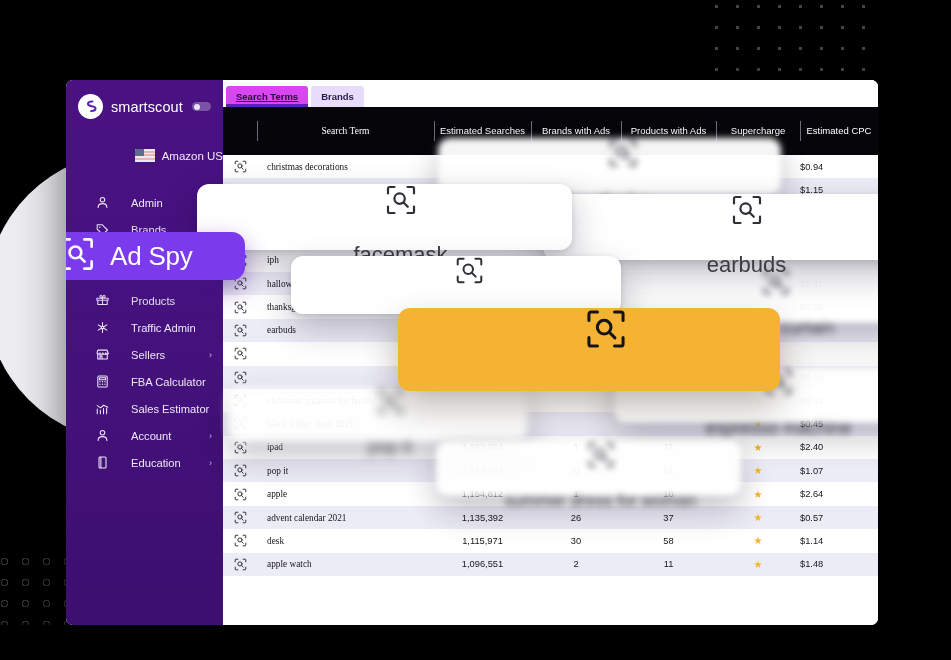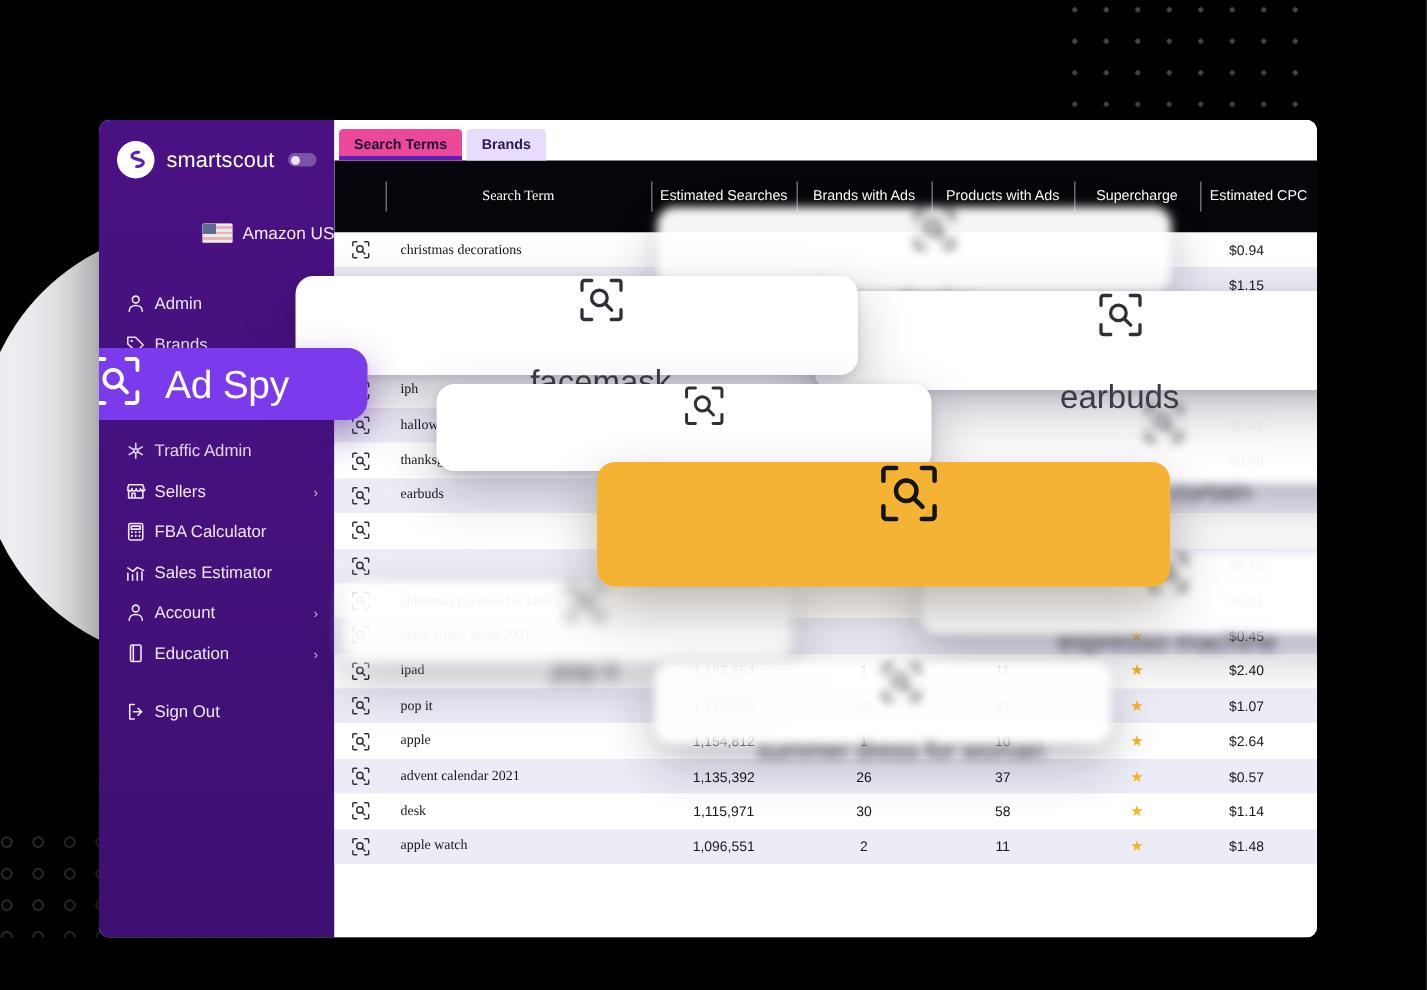--- a/index.html
+++ b/index.html
@@ -71,21 +71,21 @@
   }
   .flag { width:20px; height:13px; position:relative; border-radius:1px; overflow:hidden; background:#f2f2f2; flex:0 0 auto;}
   .flag .stripes{position:absolute; inset:0;
     background: repeating-linear-gradient(180deg,#e8ebee 0 1.8px,#e7b5b5 1.8px 3.6px);}
   .flag .canton{position:absolute; left:0; top:0; width:9px; height:7px; background:#5d6b8d;}
   .market-label{ font-size:11.5px; color:#f1eaf8; }
 
   .menu { margin-top: 27px; }
   .mi {
     display:flex; align-items:center; height: 27px;
-    padding: 0 11px 0 17px; gap: 5px; cursor:pointer;
+    padding: 0 11px 0 17px; gap: 21px; cursor:pointer;margin-left:12px;
   }
   .mi .ico { width:15px; height:15px; flex:0 0 auto; display:flex; align-items:center; justify-content:center;}
   .mi .ico svg { width:15px; height:15px; display:block; }
   .mi .lbl { font-size: 11.2px; color:#efe7f7; white-space:nowrap; }
   .mi .chev { margin-left:auto; font-size:9px; color:#cfbde4; }
   .mi.signout { margin-top: 12px; }
 
   
   .adspy {
     position:absolute; left: -31px; top: 152px;
@@ -100,21 +100,21 @@
 
   
   .main { position:absolute; left:157px; top:0; right:0; bottom:0; background:#fff; }
 
   .tabs { display:flex; gap:3px; padding: 6px 0 0 3px; background:#fff; }
   .tab {
     font-size: 9.5px; font-weight:700; color:#2c1a4d;
     background:#e7dcfb; padding: 5px 10px 5px 10px;
     border-radius: 3px 3px 0 0; cursor:pointer;
   }
-  .tab.active { background:#ec4899; color:#1c1033; box-shadow: inset 0 -3px 0 #5b21b6; }
+  .tab.active { background:#d946ef; color:#1c1033; box-shadow: inset 0 -3px 0 #5b21b6; text-decoration: underline; }
 
   
   .thead {
     display:flex; background:#06060a; color:#fff; height:48px; align-items:center;
   }
   .th { font-size:9.5px; text-align:center; color:#fff; line-height:1.15; position:relative; }
   .th.sep::before{
     content:""; position:absolute; left:0; top:50%; transform:translateY(-50%);
     width:1px; height:20px; background:#6c6c78;
   }
@@ -125,21 +125,21 @@
   .c-pro  { width: 95px;  flex:0 0 95px; }
   .c-sup  { width: 84px;  flex:0 0 84px; }
   .c-cpc  { width: 78px;  flex:0 0 78px; }
 
   .tbody { }
   .tr { display:flex; align-items:center; height:23.4px; background:#fff; }
   .tr.alt { background:#ececf6; }
   .tr.hl  { background:#fbf5c9; }
   .td { font-size:9.3px; color:#17161c; text-align:center; }
   .td.c-term { text-align:left; padding-left: 10px; }
-  .td.c-cpc  { text-align:center; padding-right: 16px; }
+  .td.c-cpc  { text-align:left; padding-right: 16px; }
   .cell-icon { display:flex; align-items:center; justify-content:center; }
   .star { color:#f5b622; font-size:10px; }
 
   .qicon svg { display:block; }
 
   
   .fcard {
     position:absolute; display:flex; align-items:center;
     background:#fff; border-radius: 12px;
     box-shadow: 0 14px 34px rgba(20,10,40,.26), 0 2px 6px rgba(20,10,40,.12);
@@ -209,20 +209,32 @@
                 <path d="M3.5 4.5h8.2L20 12.8l-7.6 7.1L3.5 11.6z"></path>
                 <circle cx="7.6" cy="8.4" r="1.3" fill="#efe7f7" stroke="none"></circle>
               </svg>
           </span>
           <span class="lbl">Brands</span>
           <span class="chev"></span>
         </div>
 
         <div style="height:44px"></div>
 
+        <div class="mi">
+          <span class="ico">
+            <svg viewBox="0 0 24 24" fill="none" stroke="#efe7f7" stroke-width="1.7" stroke-linejoin="round">
+                <path d="M3 8.5h18v3H3z"></path>
+                <path d="M4.5 11.5v7h15v-7"></path>
+                <path d="M12 8.5v10"></path>
+                <path d="M12 8.5c-3.4 0-5.6-3.6-3.1-4.6C10.6 3.1 12 6.2 12 8.5zM12 8.5c3.4 0 5.6-3.6 3.1-4.6C13.4 3.1 12 6.2 12 8.5z"></path>
+              </svg>
+          </span>
+          <span class="lbl">Products</span>
+          <span class="chev"></span>
+        </div>
 
         <div class="mi">
           <span class="ico">
             <svg viewBox="0 0 24 24" fill="none" stroke="#efe7f7" stroke-width="1.7" stroke-linecap="round">
                 <circle cx="12" cy="12" r="2.1"></circle>
                 <path d="M12 9.9V4M12 14.1V20M10.1 10.9 5 7.8M13.9 13.1 19 16.2M13.9 10.9 19 7.8M10.1 13.1 5 16.2"></path>
               </svg>
           </span>
           <span class="lbl">Traffic Admin</span>
           <span class="chev"></span>
@@ -279,29 +291,20 @@
           <span class="ico">
             <svg viewBox="0 0 24 24" fill="none" stroke="#efe7f7" stroke-width="1.7" stroke-linejoin="round">
                 <rect x="6.4" y="3.2" width="11.2" height="17.6" rx="1.6"></rect>
                 <path d="M9.4 3.2v17.6"></path>
               </svg>
           </span>
           <span class="lbl">Education</span>
           <span class="chev">›</span>
         </div>
 
-        <div class="mi signout">
-          <span class="ico">
-            <svg viewBox="0 0 24 24" fill="none" stroke="#efe7f7" stroke-width="1.7" stroke-linecap="round" stroke-linejoin="round">
-                <path d="M10.5 4.2H5.6v15.6h4.9"></path>
-                <path d="M14.5 8.4 18.4 12l-3.9 3.6M18.4 12H9.6"></path>
-              </svg>
-          </span>
-          <span class="lbl">Sign Out</span>
-        </div>
 
       </nav>
     </aside>
 
     <section class="main">
 
       <div class="tabs">
         <div class="tab active">Search Terms</div>
         <div class="tab">Brands</div>
       </div>

